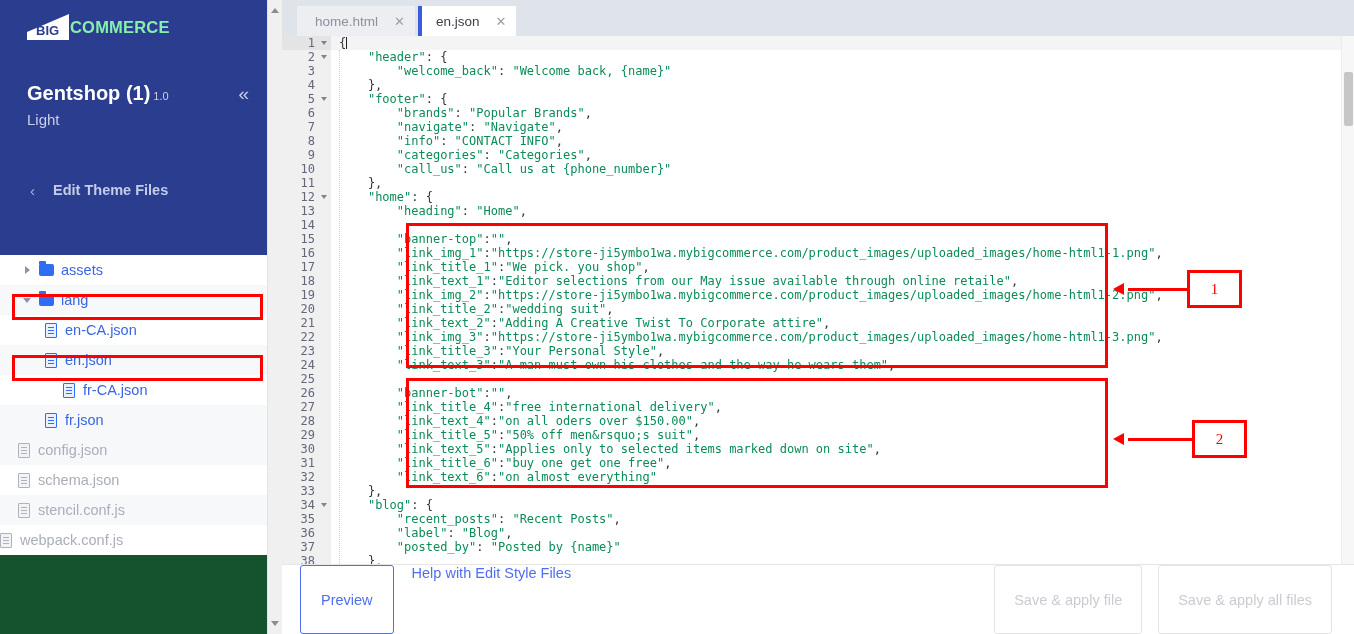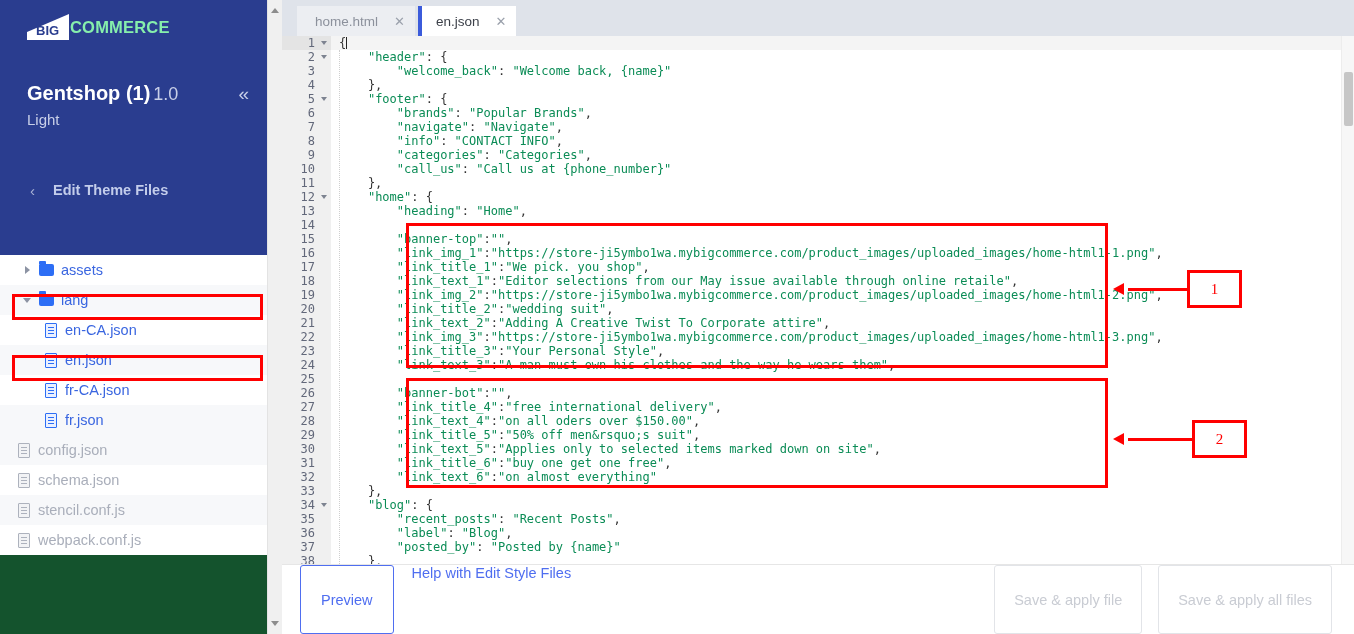--- a/index.html
+++ b/index.html
@@ -50,21 +50,21 @@
     line-height: 26px;
   }
   .theme-title {
     position: absolute;
     top: 82px; left: 27px;
     color: #ffffff;
     font-size: 20px;
     font-weight: 700;
   }
   .theme-ver {
-    font-size: 18px;
+    font-size: 11px;
     font-weight: 400;
     color: #c8cfe8;
     margin-left: 3px;
   }
   .theme-variant {
     position: absolute;
     top: 111px; left: 27px;
     color: #c8cfe8;
     font-size: 15px;
     font-weight: 400;
@@ -424,41 +424,41 @@
           <span class="tree-label">lang</span>
         </div>
         <div class="tree-row plain" style="padding-left: 45px;">
           <span class="file-ico"></span>
           <span class="tree-label">en-CA.json</span>
         </div>
         <div class="tree-row alt" style="padding-left: 45px;">
           <span class="file-ico"></span>
           <span class="tree-label">en.json</span>
         </div>
-        <div class="tree-row plain" style="padding-left: 45px;">
+        <div class="tree-row plain" style="padding-left: 63px;">
           <span class="file-ico"></span>
           <span class="tree-label">fr-CA.json</span>
         </div>
         <div class="tree-row alt" style="padding-left: 45px;">
           <span class="file-ico"></span>
           <span class="tree-label">fr.json</span>
         </div>
         <div class="tree-row alt" style="padding-left: 18px;">
           <span class="file-ico grey"></span>
           <span class="tree-label grey">config.json</span>
         </div>
         <div class="tree-row plain" style="padding-left: 18px;">
           <span class="file-ico grey"></span>
           <span class="tree-label grey">schema.json</span>
         </div>
         <div class="tree-row alt" style="padding-left: 18px;">
           <span class="file-ico grey"></span>
           <span class="tree-label grey">stencil.conf.js</span>
         </div>
-        <div class="tree-row plain" style="padding-left: 18px; text-align: right;">
+        <div class="tree-row plain" style=" text-align: right;">
           <span class="file-ico grey"></span>
           <span class="tree-label grey">webpack.conf.js</span>
         </div>
       </div>
 
     <div class="sb-scroll">
       <div class="arw-up"></div>
       <div class="arw-dn"></div>
     </div>
   </div>

